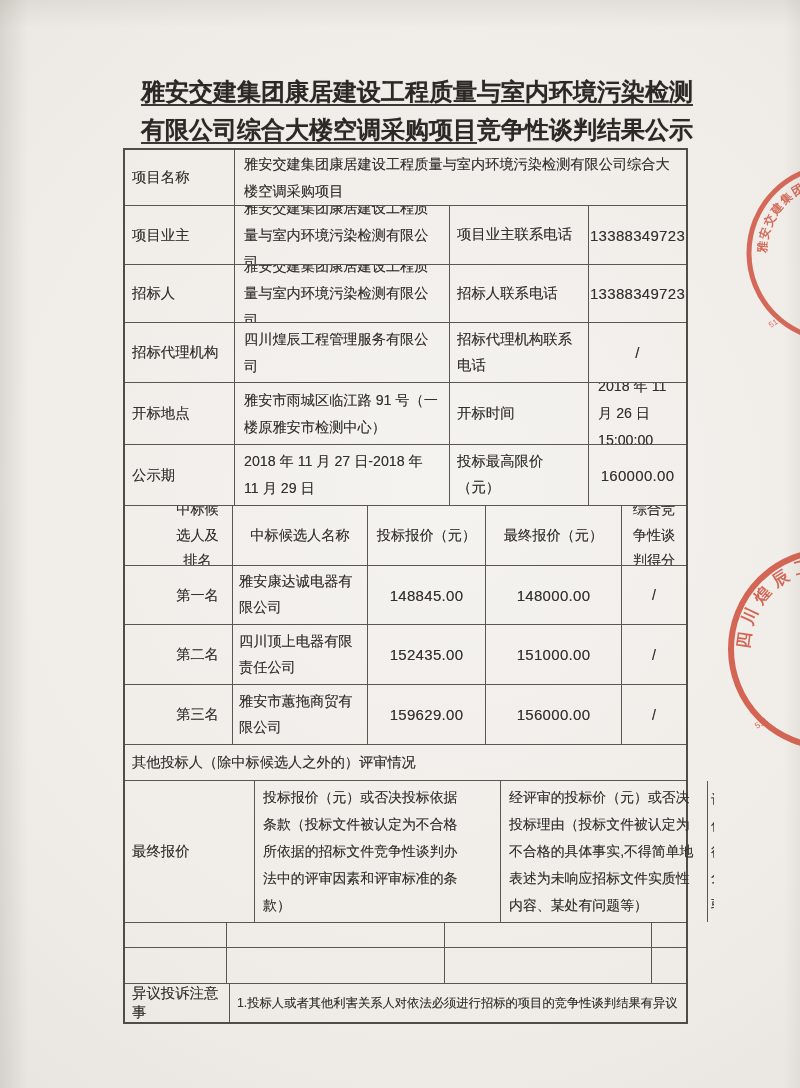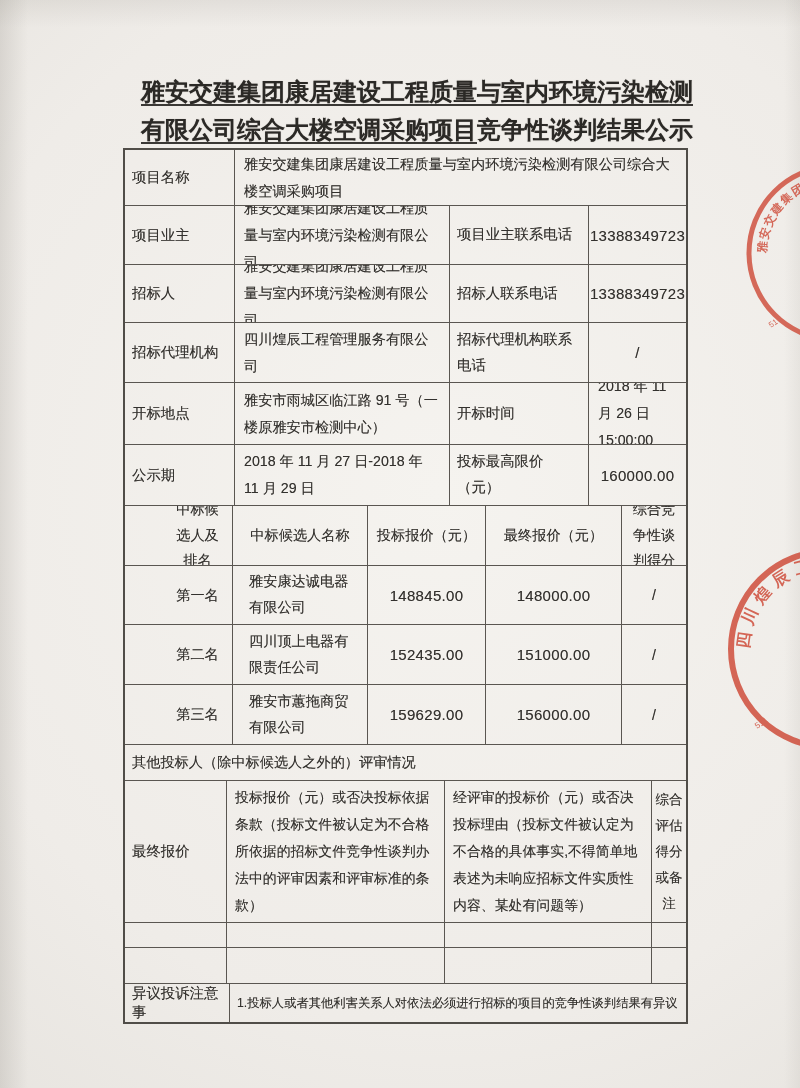--- a/index.html
+++ b/index.html
@@ -70,24 +70,24 @@
   .cc3{width:207px;flex:none;}
   .cc4{flex:1;}
   
   .cd1{width:104px;flex:none;}
   .cd2{flex:1;}
   
   .h55{height:55px}.h59{height:59px}.h58{height:58px}.h60{height:60px}
   .h62{height:62px}.h61{height:61px}.h36{height:36px}.h142{height:142px}
   .h25{height:25px}.h39{height:39px}
   .hdr{line-height:1.8;}
-  .review-long{line-height:27px;font-size:13.9px;padding:4px 8px;}
+  .review-long{line-height:27px;font-size:13.9px;padding:4px 8px;margin-left:28px;}
   .review-narrow{line-height:26px;font-size:13.5px;padding:4px 3px;text-align:center;}
   .notice-val{font-size:12.3px;white-space:nowrap;text-align:right;}
-  .candname{line-height:1.8;font-size:14.2px;padding:3px 16px;}
+  .candname{line-height:1.8;font-size:14.2px;padding:3px 6px;}
   
   .stamp{position:absolute;pointer-events:none;}
   .stamp-top{left:733px;top:158px;}
   .stamp-bottom{left:723px;top:545px;}
 </style>
 </head>
 <body>
 
 <div class="page">
 

